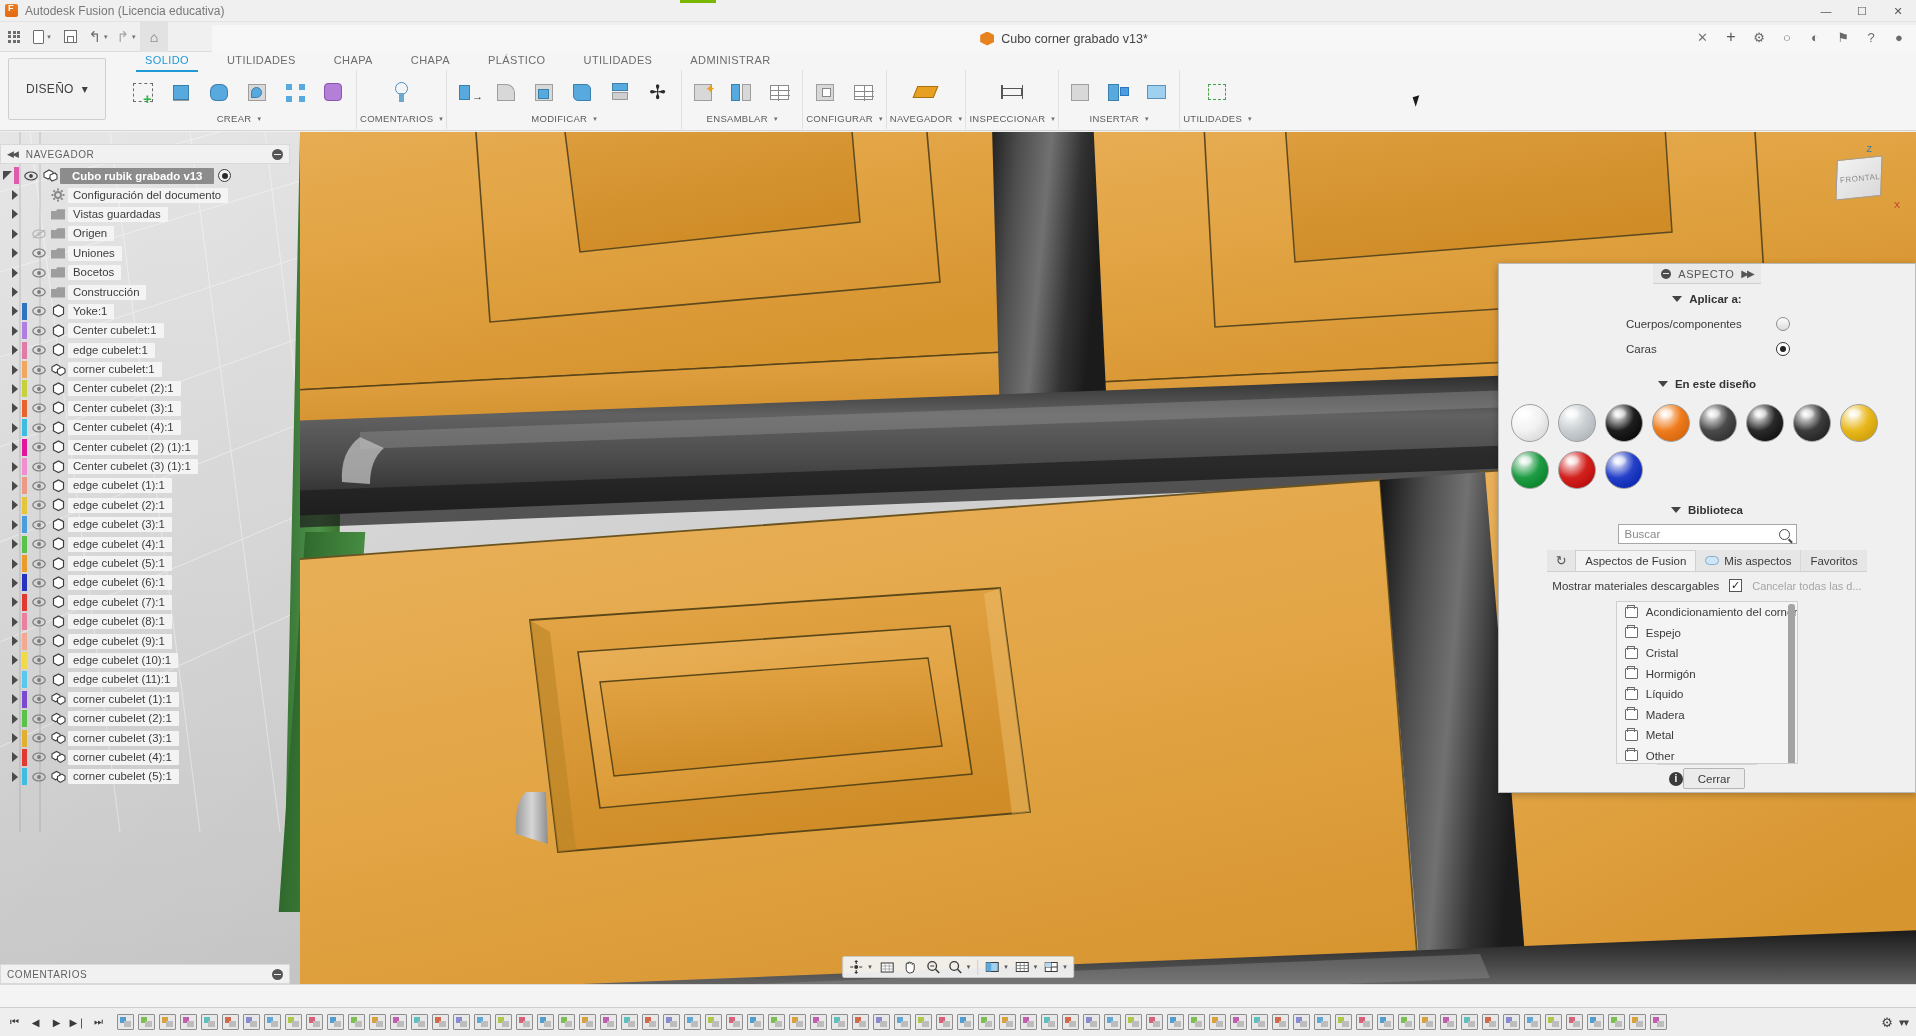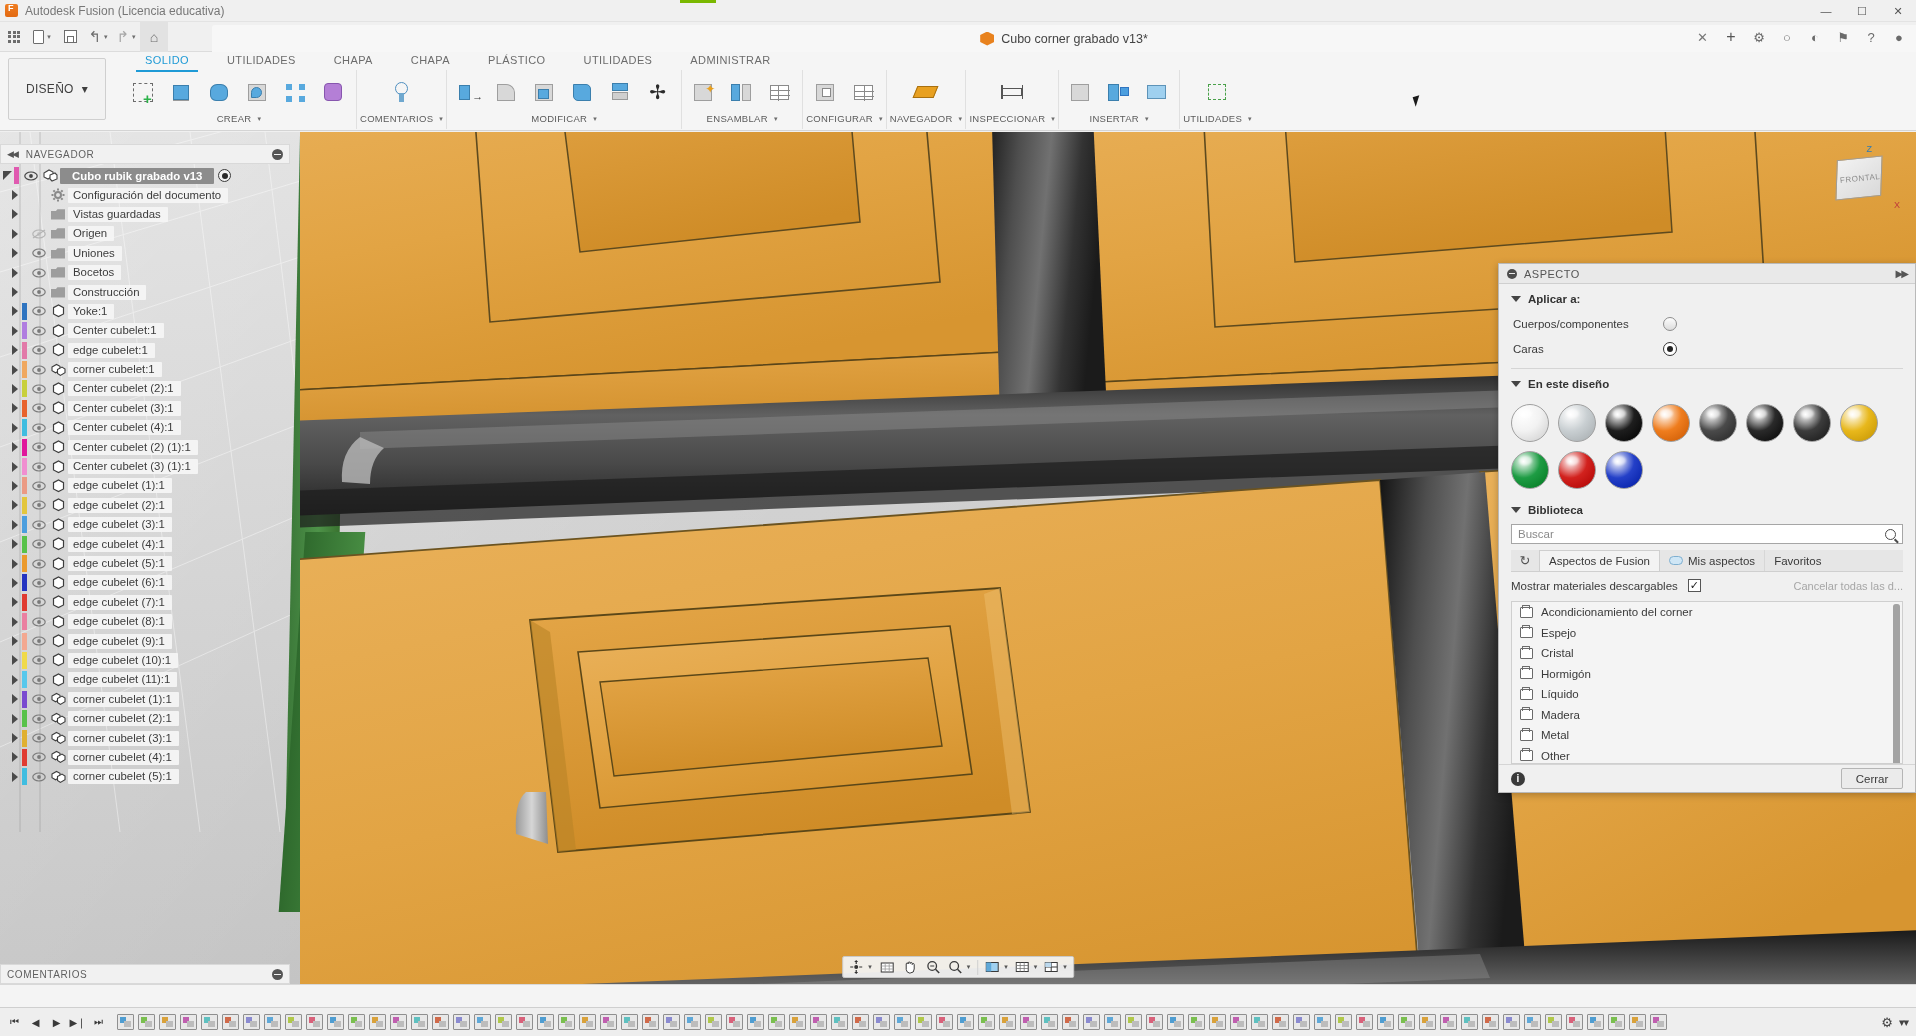--- a/index.html
+++ b/index.html
@@ -153,21 +153,21 @@
   .radio-dot{width:13px;height:13px;border-radius:50%;border:1.4px solid #3a3a3a;background:#f2f2f2;
     display:flex;align-items:center;justify-content:center;margin-left:4px;}
   .radio-dot i{width:6px;height:6px;border-radius:50%;background:#2a2a2a;display:block;}
 
   .comments{position:absolute;left:0;bottom:0;width:290px;height:20px;background:#f1f1f1;border:1px solid #d9d9d9;
     display:flex;align-items:center;padding:0 6px;font-size:10px;color:#5f5f5f;letter-spacing:.6px;}
 
   
   .panel-apariencia{
     position:absolute;right:0;top:263px;width:418px;height:530px;background:#f0f0f0;
-    border:1px solid #b9b9b9;box-shadow:0 2px 7px rgba(0,0,0,.25);display:flex;flex-direction:column;
+    border:1px solid #b9b9b9;box-shadow:0 2px 7px rgba(0,0,0,.25);display:flex;flex-direction:column;align-items:center;
   }
   .pa-hdr{height:20px;background:#e9e9e9;border-bottom:1px solid #cfcfcf;display:flex;align-items:center;
     padding:0 8px;font-size:11px;color:#555;letter-spacing:.5px;gap:7px;}
   .pa-hdr .mc{width:10px;height:10px;border-radius:50%;background:#4d4d4d;position:relative;}
   .pa-hdr .mc:after{content:"";position:absolute;left:2px;top:4.2px;width:6px;height:1.6px;background:#e9e9e9;}
   .pa-hdr .expand{margin-left:auto;font-size:10px;color:#555;letter-spacing:-2px;}
   .sec-title{font-size:11.5px;font-weight:bold;color:#333;display:flex;align-items:center;gap:7px;padding:9px 12px 6px;}
   .tri-sm{width:0;height:0;border-top:6px solid #444;border-left:5px solid transparent;border-right:5px solid transparent;}
   .apply-row{display:flex;align-items:center;padding:3px 12px 3px 14px;height:25px;font-size:11.5px;color:#3a3a3a;}
   .apply-row .lbl{width:150px;}

